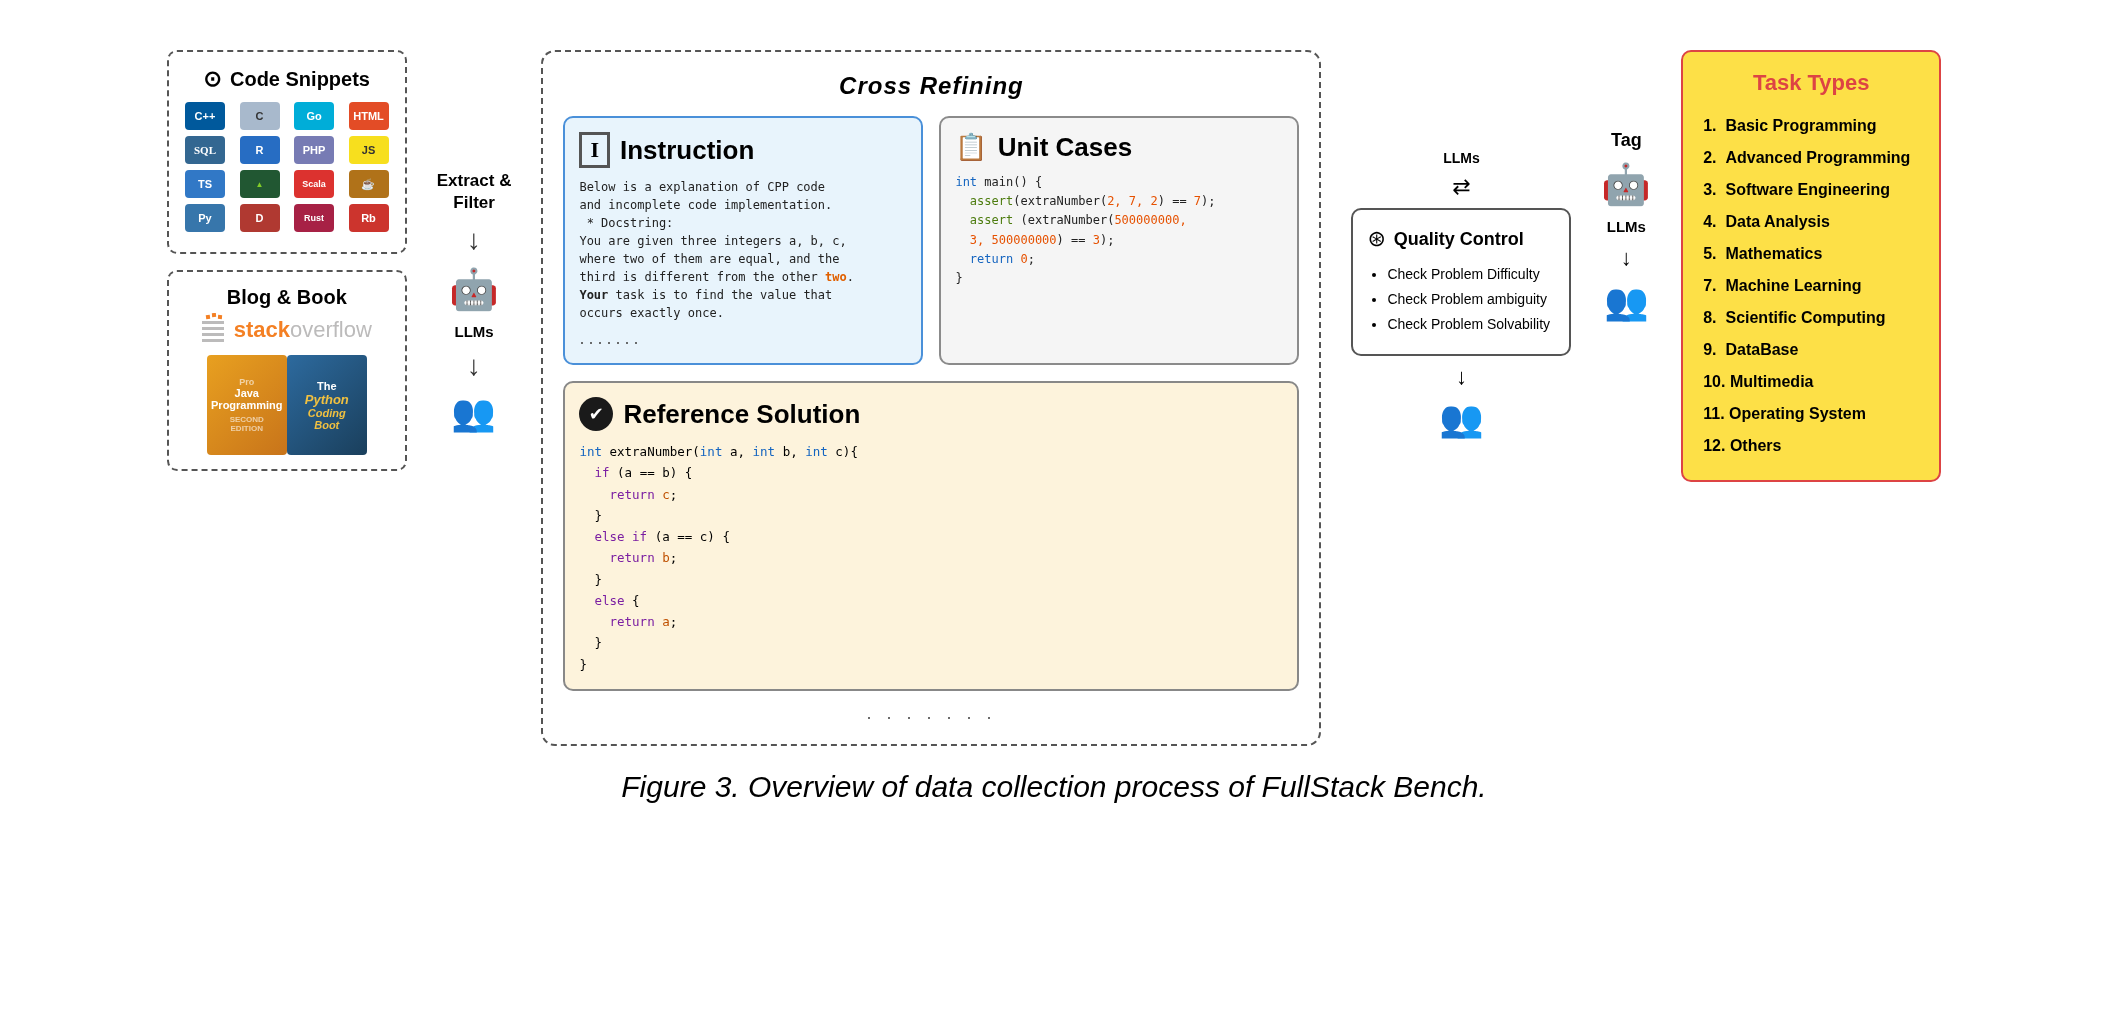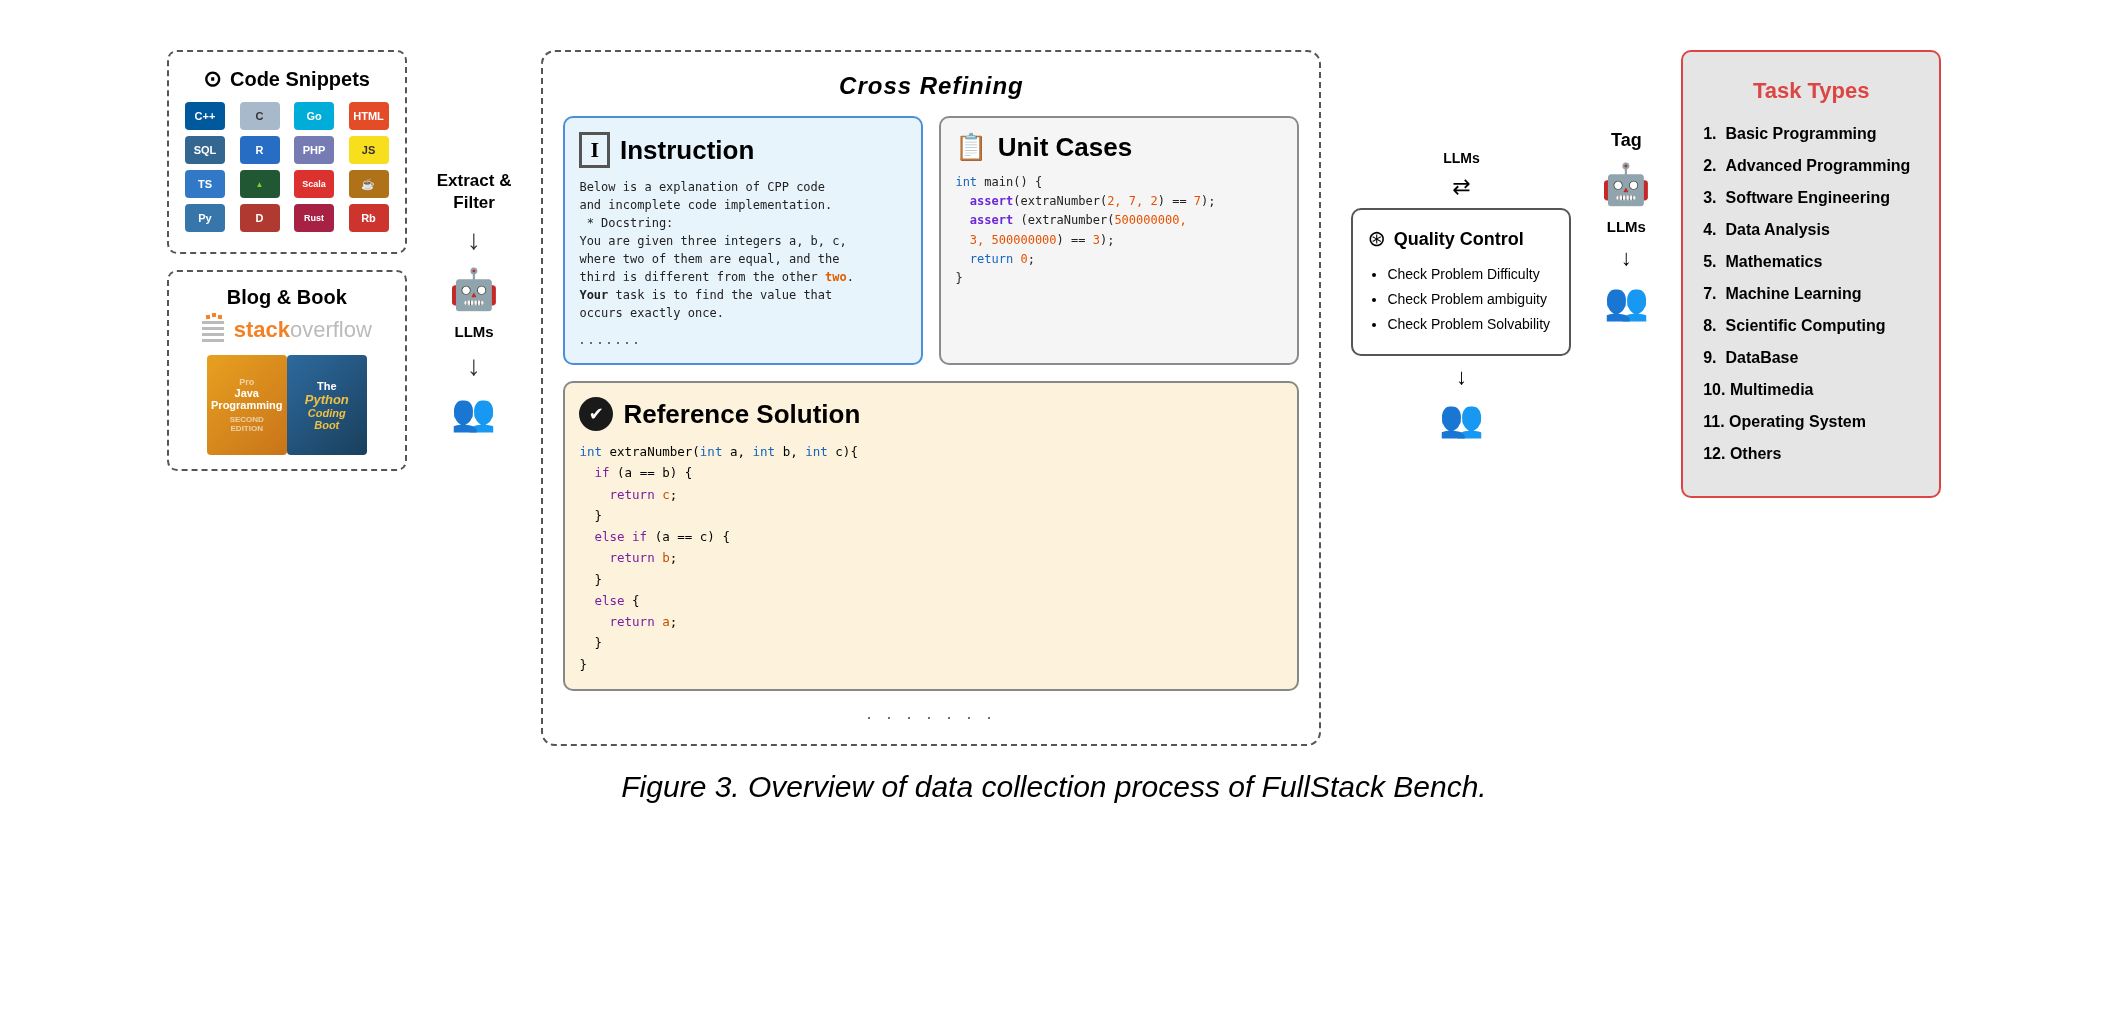--- a/index.html
+++ b/index.html
@@ -73,21 +73,21 @@
       justify-content: center;
       font-size: 11px;
       font-weight: bold;
       color: white;
     }
 
     .icon-cpp { background: #00599c; }
     .icon-c { background: #a8b9cc; color: #333; }
     .icon-go { background: #00add8; }
     .icon-html { background: #e34c26; }
-    .icon-sql { background: #336791; }
+    .icon-sql { background: #336791; font-family: Liberation Serif, serif; }
     .icon-r { background: #276dc3; }
     .icon-php { background: #777bb4; }
     .icon-js { background: #f7df1e; color: #333; }
     .icon-ts { background: #3178c6; }
     .icon-nodejs { background: #215732; color: #83cd29; }
     .icon-scala { background: #dc322f; }
     .icon-java { background: #b07219; }
     .icon-py { background: #3776ab; }
     .icon-d { background: #b03931; }
     .icon-rust { background: #a72145; }
@@ -246,21 +246,21 @@
       color: #555;
       margin-top: 6px;
     }
 
     .code-block {
       font-family: monospace;
       font-size: 12px;
       line-height: 1.6;
     }
 
-    .code-green { color: #6d28d9; font-weight: bold; }
+    .code-green { color: #4d7c0f; }
     .code-blue { color: #1565c0; }
     .code-orange { color: #e65100; }
     .code-black { color: #222; }
 
     .reference-card {
       border: 2px solid #888;
       border-radius: 10px;
       padding: 14px;
       background: #fdf3dc;
     }
@@ -344,22 +344,22 @@
 
     
     .right-panel {
       width: 260px;
       flex-shrink: 0;
     }
 
     .task-types-box {
       border: 2.5px solid #d44;
       border-radius: 10px;
-      padding: 26px 20px;
-      background: #e5e5e5;
+      padding: 18px 20px;
+      background: #fde047;
     }
 
     .task-types-title {
       text-align: center;
       font-size: 22px;
       font-weight: bold;
       color: #d44;
       margin-bottom: 14px;
     }
 

